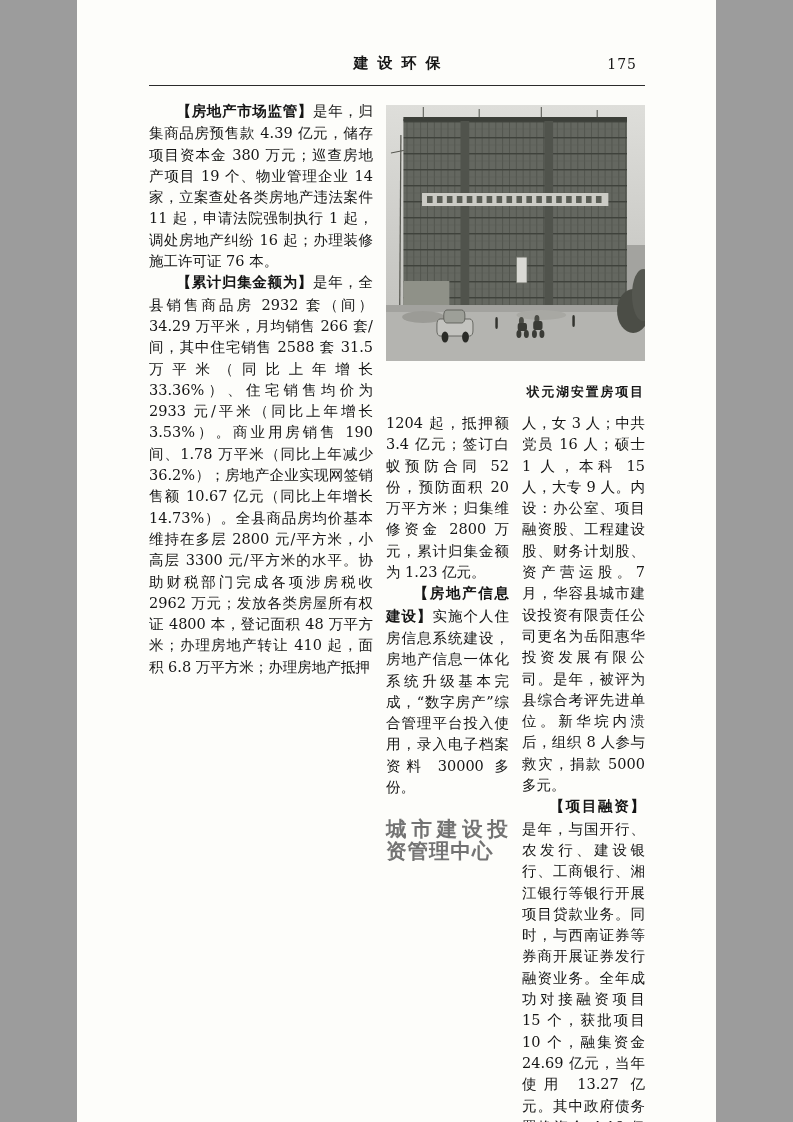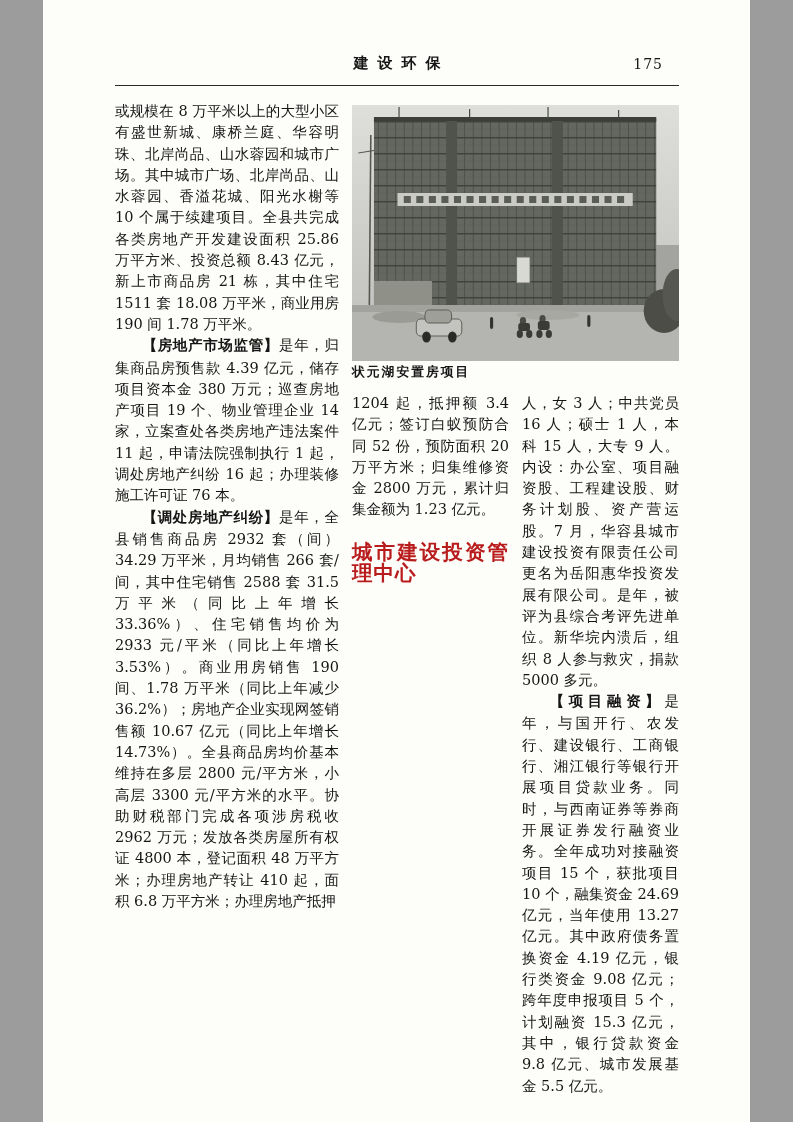--- a/index.html
+++ b/index.html
@@ -1,67 +1,66 @@
 <!DOCTYPE html>
 <html><head>
 <meta charset="utf-8">
 <style>
   * { box-sizing: border-box; }
   html, body { margin: 0; padding: 0; background: #9c9c9c; }
   .page {
-    width: 707px; height: 1122px; margin: 0 auto; position: relative;
+    width: 639px; height: 1122px; margin: 0 auto; position: relative;
     background: #fdfdfa; color: #151515;
     padding: 54px 71px 0 72px;
     font-family: "DejaVu Serif", "Liberation Serif", serif;
     overflow: hidden;
   }
   .header { position: relative; height: 26px; }
   .header-title {
     text-align: center; font-weight: bold; font-size: 15px;
     letter-spacing: 9px; padding-left: 9px;
   }
-  .page-number { position: absolute; right: 16px; top: 2px; font-size: 14px; letter-spacing: 1px; }
+  .page-number { position: absolute; right: 8px; top: 2px; font-size: 14px; letter-spacing: 1px; }
   .rule { border-bottom: 1.3px solid #2b2b2b; margin-top: 5px; }
   .body { display: flex; gap: 13px; margin-top: 15px; }
   .col { font-size: 14.5px; line-height: 21.3px; text-align: justify; }
   .col-left { flex: 0 0 224px; width: 224px; }
   .right-area { flex: 1; min-width: 0; }
   p.para { margin: 0; }
   .indent { text-indent: 1.9em; }
   .phead { font-weight: bold; font-family: Liberation Mono, monospace; }
   .signature { text-align: right; padding-right: 1.3em; margin: 0; }
   .section-title {
     font-family: "DejaVu Sans", "Liberation Sans", sans-serif;
     font-weight: 900; font-size: 20.5px; letter-spacing: 1px;
-    margin: 21px 0 15px; color: #b91c1c;
+    margin: 21px 0 15px; color: #737373;
   }
   .photo-figure { margin: 4px 0 12px; }
   .photo { width: 100%; height: 256px; background: #c9c9c5; }
   .photo svg { display: block; width: 100%; height: 100%; }
-  .photo-caption { text-align: left; font-size: 12.8px; margin-top: 3px; letter-spacing: 2px; font-weight: bold; }
+  .photo-caption { text-align: right; font-size: 12.8px; margin-top: 23px; letter-spacing: 2px; font-weight: bold; }
   .two-cols { display: flex; gap: 13px; }
   .two-cols .col { flex: 1; min-width: 0; }
 </style>
 </head>
 <body>
 
 <div class="page">
 
   <div class="header">
     <div class="header-title">建设环保</div>
     <div class="page-number">175</div>
   </div>
   <div class="rule"></div>
 
   <div class="body">
 
     <div class="col col-left">
-      <p class="para"><span>或规模在 8 万平米以上的大型小区有盛世新城、康桥兰庭、华容明珠、北岸尚品、山水蓉园和城市广场。其中城市广场、北岸尚品、山水蓉园、香溢花城、阳光水榭等 10 个属于续建项目。全县共完成各类房地产开发建设面积 25.86 万平方米、投资总额 8.43 亿元，新上市商品房 21 栋，其中住宅 1511 套 18.08 万平米，商业用房 190 间 1.78 万平米。</span></p>
       <p class="para indent"><span class="phead">【房地产市场监管】</span><span>是年，归集商品房预售款 4.39 亿元，储存项目资本金 380 万元；巡查房地产项目 19 个、物业管理企业 14 家，立案查处各类房地产违法案件 11 起，申请法院强制执行 1 起，调处房地产纠纷 16 起；办理装修施工许可证 76 本。</span></p>
-      <p class="para indent"><span class="phead">【调处房地产纠纷】</span><span>是年，全县销售商品房 2932 套（间）34.29 万平米，月均销售 266 套/间，其中住宅销售 2588 套 31.5 万平米（同比上年增长 33.36%）、住宅销售均价为 2933 元/平米（同比上年增长 3.53%）。商业用房销售 190 间、1.78 万平米（同比上年减少 36.2%）；房地产企业实现网签销售额 10.67 亿元（同比上年增长 14.73%）。全县商品房均价基本维持在多层 2800 元/平方米，小高层 3300 元/平方米的水平。协助财税部门完成各项涉房税收 2962 万元；发放各类房屋所有权证 4800 本，登记面积 48 万平方米；办理房地产转让 410 起，面积 6.8 万平方米；办理房地产抵押</span></p>
+      <p class="para indent"><span class="phead">【累计归集金额为】</span><span>是年，全县销售商品房 2932 套（间）34.29 万平米，月均销售 266 套/间，其中住宅销售 2588 套 31.5 万平米（同比上年增长 33.36%）、住宅销售均价为 2933 元/平米（同比上年增长 3.53%）。商业用房销售 190 间、1.78 万平米（同比上年减少 36.2%）；房地产企业实现网签销售额 10.67 亿元（同比上年增长 14.73%）。全县商品房均价基本维持在多层 2800 元/平方米，小高层 3300 元/平方米的水平。协助财税部门完成各项涉房税收 2962 万元；发放各类房屋所有权证 4800 本，登记面积 48 万平方米；办理房地产转让 410 起，面积 6.8 万平方米；办理房地产抵押</span></p>
     </div>
 
     <div class="right-area">
 
       <figure class="photo-figure">
         <div class="photo">
           <svg viewBox="0 0 417 256" preserveAspectRatio="none">
             <defs>
               <linearGradient id="sky" x1="0" y1="0" x2="0" y2="1">
                 <stop offset="0" stop-color="#dededa"></stop>
@@ -152,20 +151,21 @@
             <ellipse cx="414" cy="190" rx="18" ry="26" fill="#555750"></ellipse>
           </svg>
         </div>
         <figcaption class="photo-caption">状元湖安置房项目</figcaption>
       </figure>
 
       <div class="two-cols">
 
         <div class="col">
           <p class="para"><span>1204 起，抵押额 3.4 亿元；签订白蚁预防合同 52 份，预防面积 20 万平方米；归集维修资金 2800 万元，累计归集金额为 1.23 亿元。</span></p>
+          <p class="para indent"><span class="phead">【房地产信息建设】</span><span>实施个人住房信息系统建设，房地产信息一体化系统升级基本完成，“数字房产”综合管理平台投入使用，录入电子档案资料 30000 多份。</span></p>
           <h2 class="section-title">城市建设投资管理中心</h2>
         </div>
 
         <div class="col">
           <p class="para"><span>人，女 3 人；中共党员 16 人；硕士 1 人，本科 15 人，大专 9 人。内设：办公室、项目融资股、工程建设股、财务计划股、资产营运股。7 月，华容县城市建设投资有限责任公司更名为岳阳惠华投资发展有限公司。是年，被评为县综合考评先进单位。新华垸内溃后，组织 8 人参与救灾，捐款 5000 多元。</span></p>
           <p class="para indent"><span class="phead">【项目融资】</span><span>是年，与国开行、农发行、建设银行、工商银行、湘江银行等银行开展项目贷款业务。同时，与西南证券等券商开展证券发行融资业务。全年成功对接融资项目 15 个，获批项目 10 个，融集资金 24.69 亿元，当年使用 13.27 亿元。其中政府债务置换资金 4.19 亿元，银行类资金 9.08 亿元；跨年度申报项目 5 个，计划融资 15.3 亿元，其中，银行贷款资金 9.8 亿元、城市发展基金 5.5 亿元。</span></p>
         </div>
 
       </div>
     </div>

